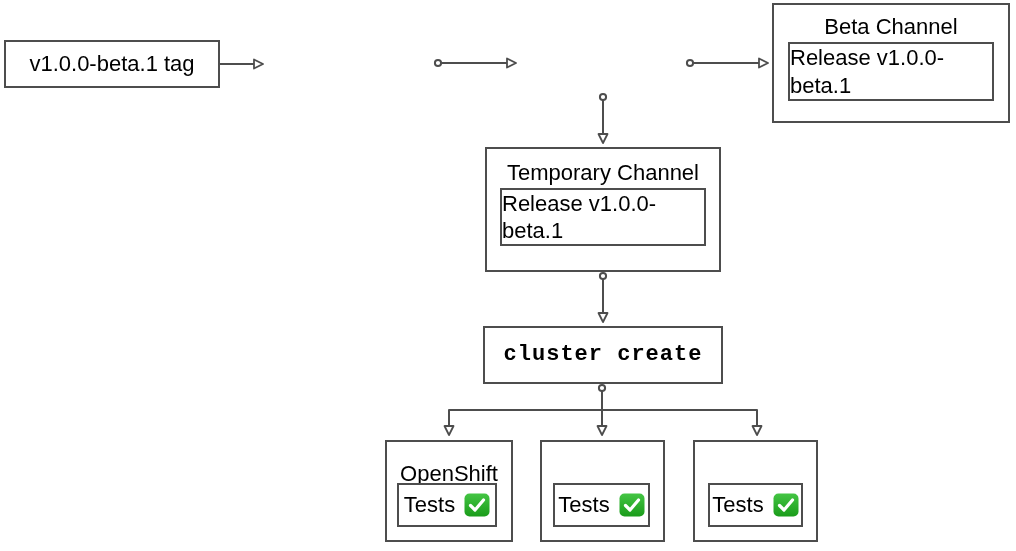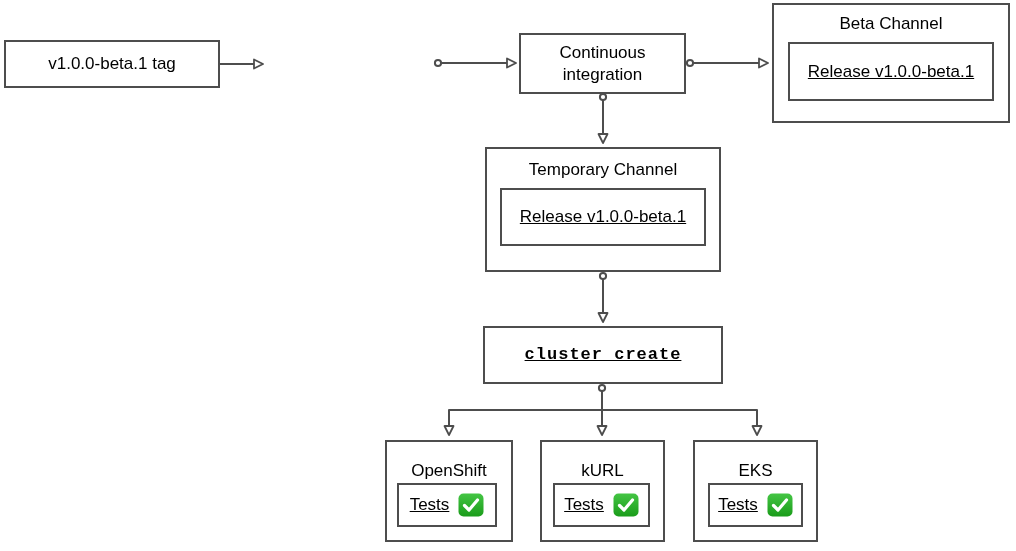--- a/index.html
+++ b/index.html
@@ -32,54 +32,52 @@
   .edge {
     fill: none;
     stroke: var(--stroke);
     stroke-width: 2;
     stroke-linejoin: round;
   }
   .node {
     position: absolute;
     background: var(--node-fill);
     border: 2px solid var(--stroke);
-    font-size: 17px;
+    font-size: 22px;
     line-height: 1.25;
     text-align: center;
     color: var(--text);
   }
   .node.simple {
     display: flex;
     align-items: center;
     justify-content: center;
     padding: 2px 4px;
   }
   .node.mono span {
     font-family: "Liberation Mono", "DejaVu Sans Mono", monospace;
     font-weight: bold;
     letter-spacing: 1px;
-    text-decoration: underline;
   }
   .group-title {
     margin-top: 8px;
     text-align: center;
     width: 100%;
   }
   .group-title.tall { margin-top: 10px; }
   .group-title.small-box { margin-top: 18px; }
   .release-box {
     position: absolute;
     background: var(--node-fill);
     border: 2px solid var(--stroke);
     display: flex;
     align-items: center;
     justify-content: center;
     gap: 9px;
-    text-align: right;
-    text-decoration: underline;
+    text-align: left;
   }
   .check-icon { display: inline-block; flex: 0 0 auto; }
   .check-icon .bg-top { stop-color: var(--check-green-top); }
   .check-icon .bg-bottom { stop-color: var(--check-green-bottom); }
 </style>
 </head>
 <body>
 
 <div class="canvas">
 
@@ -101,23 +99,20 @@
     <path class="edge" d="M602 410 H449 V435" marker-end="url(#m-arrow)"></path>
     <path class="edge" d="M602 410 V435" marker-end="url(#m-arrow)"></path>
     <path class="edge" d="M602 410 H757 V435" marker-end="url(#m-arrow)"></path>
   </svg>
 
   <div class="node simple" style="left:4px;top:40px;width:216px;height:48px">
     <span>v1.0.0-beta.1 tag</span>
   </div>
 
 
-  <div class="node simple" style="left:519px;top:33px;width:167px;height:61px">
-    <span>Continuous integration</span>
-  </div>
 
   <div class="node" style="left:772px;top:3px;width:238px;height:120px">
     <div class="group-title">Beta Channel</div>
     <div class="release-box" style="left:14px;top:37px;width:206px;height:59px">
       <span>Release v1.0.0-beta.1</span>
     </div>
   </div>
 
   <div class="node" style="left:485px;top:147px;width:236px;height:125px">
     <div class="group-title tall">Temporary Channel</div>
@@ -141,38 +136,36 @@
               <stop class="bg-bottom" offset="1"></stop>
           </linearGradient>
         </defs>
         <rect x="0.5" y="0.5" width="25" height="23" rx="5" fill="url(#g-check-1)"></rect>
         <path d="M6.5 12.5 L11 17 L19.5 7" fill="none" stroke="#ffffff" stroke-width="3.2" stroke-linecap="round" stroke-linejoin="round"></path>
       </svg>
     </div>
   </div>
 
   <div class="node" style="left:540px;top:440px;width:125px;height:102px">
-    <div class="group-title small-box">kURL</div>
     <div class="release-box" style="left:11px;top:41px;width:97px;height:44px">
       <span>Tests</span>
       <svg class="check-icon" width="26" height="24" viewBox="0 0 26 24">
         <defs>
           <linearGradient id="g-check-2" x1="0" y1="0" x2="0" y2="1">
             <stop class="bg-top" offset="0"></stop>
               <stop class="bg-bottom" offset="1"></stop>
           </linearGradient>
         </defs>
         <rect x="0.5" y="0.5" width="25" height="23" rx="5" fill="url(#g-check-2)"></rect>
         <path d="M6.5 12.5 L11 17 L19.5 7" fill="none" stroke="#ffffff" stroke-width="3.2" stroke-linecap="round" stroke-linejoin="round"></path>
       </svg>
     </div>
   </div>
 
   <div class="node" style="left:693px;top:440px;width:125px;height:102px">
-    <div class="group-title small-box">EKS</div>
     <div class="release-box" style="left:13px;top:41px;width:95px;height:44px">
       <span>Tests</span>
       <svg class="check-icon" width="26" height="24" viewBox="0 0 26 24">
         <defs>
           <linearGradient id="g-check-3" x1="0" y1="0" x2="0" y2="1">
             <stop class="bg-top" offset="0"></stop>
               <stop class="bg-bottom" offset="1"></stop>
           </linearGradient>
         </defs>
         <rect x="0.5" y="0.5" width="25" height="23" rx="5" fill="url(#g-check-3)"></rect>

